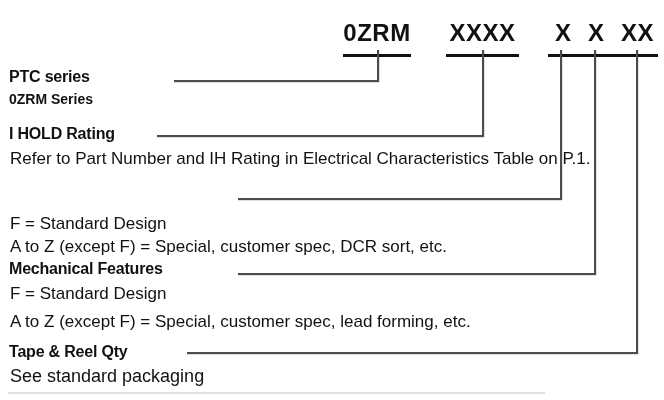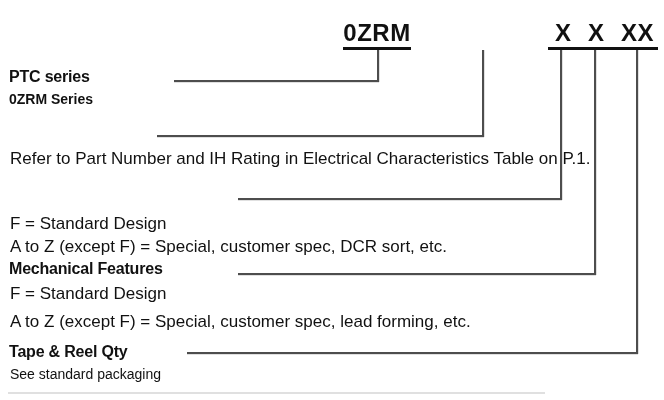--- a/index.html
+++ b/index.html
@@ -20,21 +20,21 @@
   
   .pn-seg{
     position:absolute;
     top:20px;
     font-size:24px;
     font-weight:bold;
     letter-spacing:.5px;
     text-align:center;
     line-height:26px;
     border-bottom:3px solid var(--underline);
-    padding-bottom:1px;
+    padding-bottom:8px;
     color:var(--text);
   }
   .seg-series{left:343px;width:68px;}
   .seg-ihold{left:446px;width:73px;}
   .seg-suffix{
     left:548px;width:110px;
     display:flex;
     justify-content:space-between;
     padding-left:7px;padding-right:4px;
   }
@@ -59,58 +59,60 @@
     font-weight:700;
     letter-spacing:-.2px;
     white-space:nowrap;
   }
   .sub{
     position:absolute;left:10px;
     font-size:17px;
     white-space:nowrap;
   }
   .sub-bold{font-weight:bold;font-size:14px;left:9px;}
-  .sub-small{font-size:14px;}
+  .sub-small{font-size:18px;}
   .t1{top:68px;}  .l1a{top:91px;}
   .t2{top:125px;} .l2a{top:149px;}
   .t3{top:187px;} .l3a{top:214px;} .l3b{top:237px;}
   .t4{top:260px;} .l4a{top:284px;} .l4b{top:312px;}
   .t5{top:343px;text-align:center;} .l5a{top:366px;}
   
   .edge-line{
     position:absolute;left:8px;top:392px;width:537px;height:2px;
     background:#e0e0e0;
   }
 </style>
 </head>
 <body>
 
 <div class="canvas">
 
   <div class="pn-seg seg-series">0ZRM</div>
+  <div class="pn-seg seg-ihold">XXXX</div>
   <div class="pn-seg seg-suffix">
     <span>X</span>
     <span>X</span>
     <span>XX</span>
   </div>
 
   <div class="vline v1"></div>
   <div class="hline h1"></div>
   <div class="vline v2"></div>
   <div class="hline h2"></div>
   <div class="vline v3"></div>
   <div class="hline h3"></div>
   <div class="vline v4"></div>
   <div class="hline h4"></div>
   <div class="vline v5"></div>
   <div class="hline h5"></div>
 
   <div class="sec-title t1">PTC series</div>
   <div class="sub sub-bold l1a">0ZRM Series</div>
 
+  <div class="sec-title t2">I HOLD Rating</div>
   <div class="sub l2a">Refer to Part Number and IH Rating in Electrical Characteristics Table on P.1.</div>
 
   <div class="sub l3a">F = Standard Design</div>
   <div class="sub l3b">A to Z (except F) = Special, customer spec, DCR sort, etc.</div>
 
   <div class="sec-title t4">Mechanical Features</div>
   <div class="sub l4a">F = Standard Design</div>
   <div class="sub l4b">A to Z (except F) = Special, customer spec, lead forming, etc.</div>
 
   <div class="sec-title t5">Tape &amp; Reel Qty</div>

